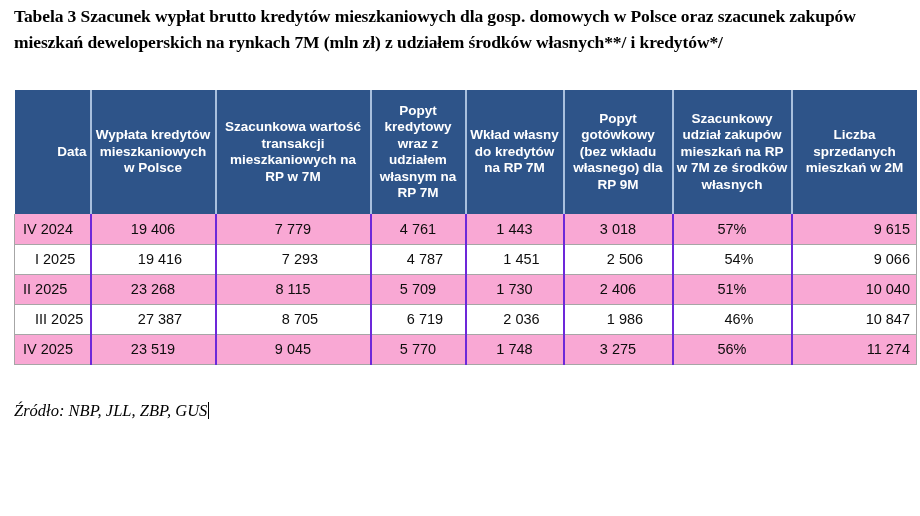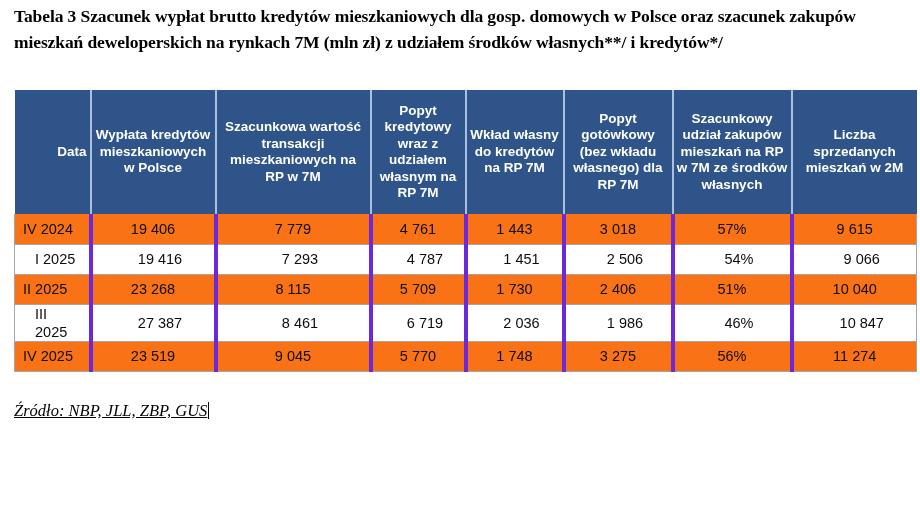--- a/index.html
+++ b/index.html
@@ -74,55 +74,55 @@
   table.data tbody td {
     font-family: "Liberation Sans", "DejaVu Sans", sans-serif;
     font-size: 14.5px;
     line-height: 18px;
     color: #0d0d0d;
     text-align: center;
     vertical-align: middle;
     height: 30px;
     padding: 0 6px;
     box-sizing: border-box;
-    border-left: 4px solid #6d28d9;
+    border-left: 2px solid #6d28d9;
     border-top: 1px solid #a6a6a6;
     border-bottom: 1px solid #a6a6a6;
   }
   table.data tbody td:first-child {
     border-left: 1px solid #a6a6a6;
     text-align: left;
     padding-left: 8px;
   }
   table.data tbody td:last-child {
     border-right: 1px solid #a6a6a6;
+    text-align: right;
   }
   table.data tbody tr.odd td {
-    background: #f97316;
+    background: #f9a8d4;
   }
   table.data tbody tr.even td {
     background: #ffffff;
     padding-left: 20px;
   }
   table.data tbody tr:first-child td {
     border-top: 0;
   }
 
   
   .source {
     position: absolute;
     left: 14px;
     top: 400px;
     font-family: "Liberation Serif", "DejaVu Serif", serif;
     font-style: italic;
     font-size: 16.5px;
     line-height: 22px;
     color: #000000;
     white-space: nowrap;
-    text-decoration: underline;
   }
   .caret {
     display: inline-block;
     width: 1px;
     height: 17px;
     background: #000000;
     vertical-align: -3px;
     margin-left: 1px;
   }
 
@@ -162,21 +162,21 @@
         <col style="width:119px">
         <col style="width:125px">
       </colgroup>
       <thead>
         <tr>
           <th>Data</th>
           <th>Wypłata kredytów mieszkaniowych w Polsce</th>
           <th>Szacunkowa wartość transakcji mieszkaniowych na RP w 7M</th>
           <th>Popyt kredytowy wraz z udziałem własnym na RP 7M</th>
           <th>Wkład własny do kredytów na RP 7M</th>
-          <th>Popyt gotówkowy (bez wkładu własnego) dla RP 7M</th>
+          <th>Popyt gotówkowy (bez wkładu własnego) dla RP 9M</th>
           <th>Szacunkowy udział zakupów mieszkań na RP w 7M ze środków własnych</th>
           <th>Liczba sprzedanych mieszkań w 2M</th>
         </tr>
       </thead>
       <tbody id="tbody">
           <tr class="odd">
             <td>IV 2024</td>
             <td>19 406</td>
             <td>7 779</td>
             <td>4 761</td>
@@ -201,21 +201,21 @@
             <td>8 115</td>
             <td>5 709</td>
             <td>1 730</td>
             <td>2 406</td>
             <td>51%</td>
             <td>10 040</td>
           </tr>
           <tr class="even">
             <td>III 2025</td>
             <td>27 387</td>
-            <td>8 461</td>
+            <td>8 705</td>
             <td>6 719</td>
             <td>2 036</td>
             <td>1 986</td>
             <td>46%</td>
             <td>10 847</td>
           </tr>
           <tr class="odd">
             <td>IV 2025</td>
             <td>23 519</td>
             <td>9 045</td>

